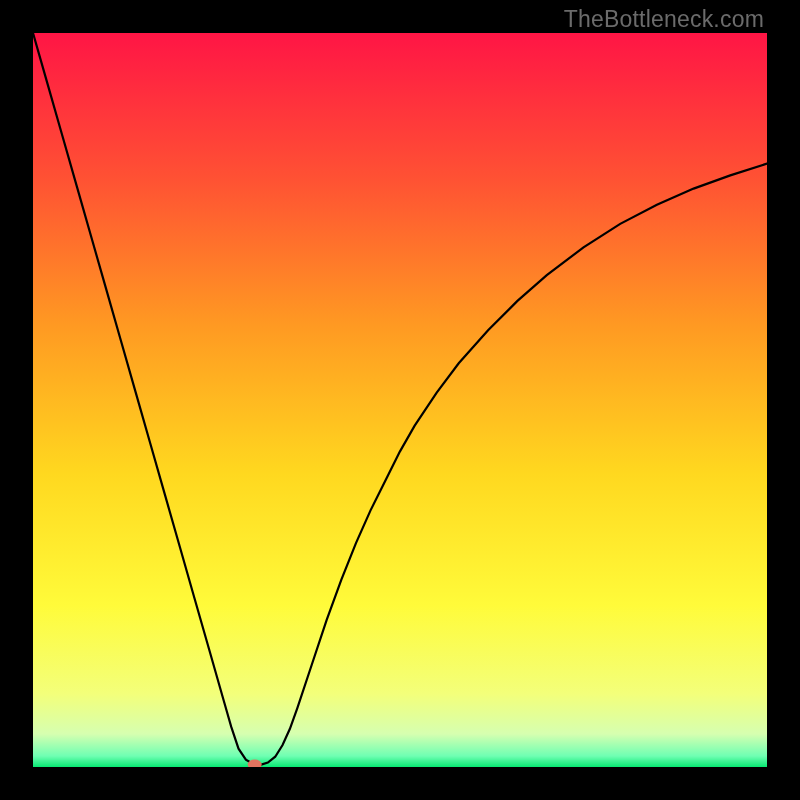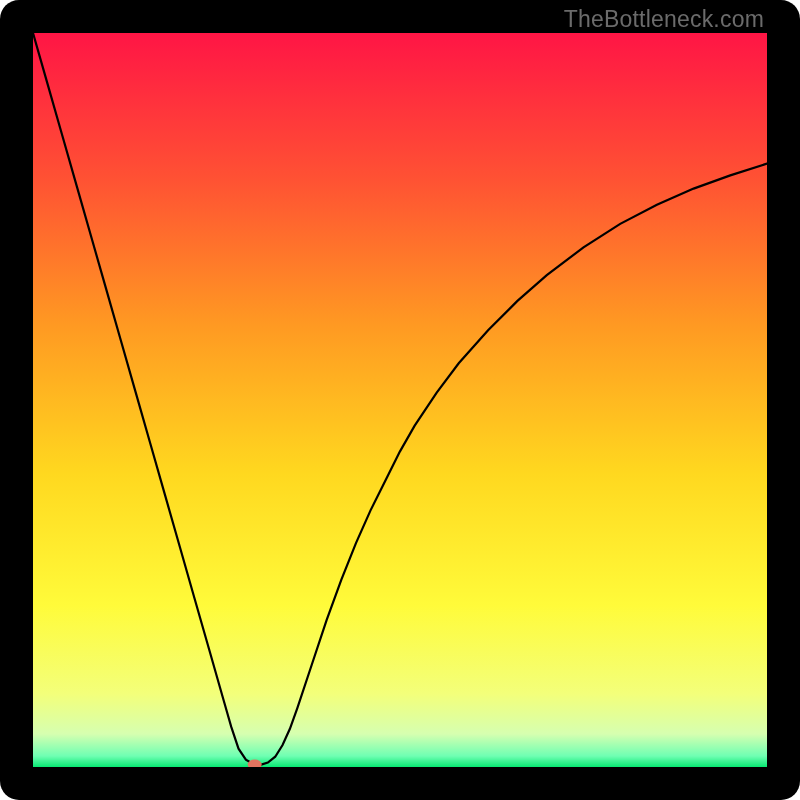--- a/index.html
+++ b/index.html
@@ -8,21 +8,20 @@
     width: 800px;
     height: 800px;
     overflow: hidden;
     font-family: Arial, Helvetica, sans-serif;
   }
   .frame {
     position: relative;
     width: 800px;
     height: 800px;
     background: #000;
-    border-radius: 19px;
   }
   .plot-area {
     position: absolute;
     left: 33px;
     top: 33px;
     width: 734px;
     height: 734px;
     
   }
   .watermark {

